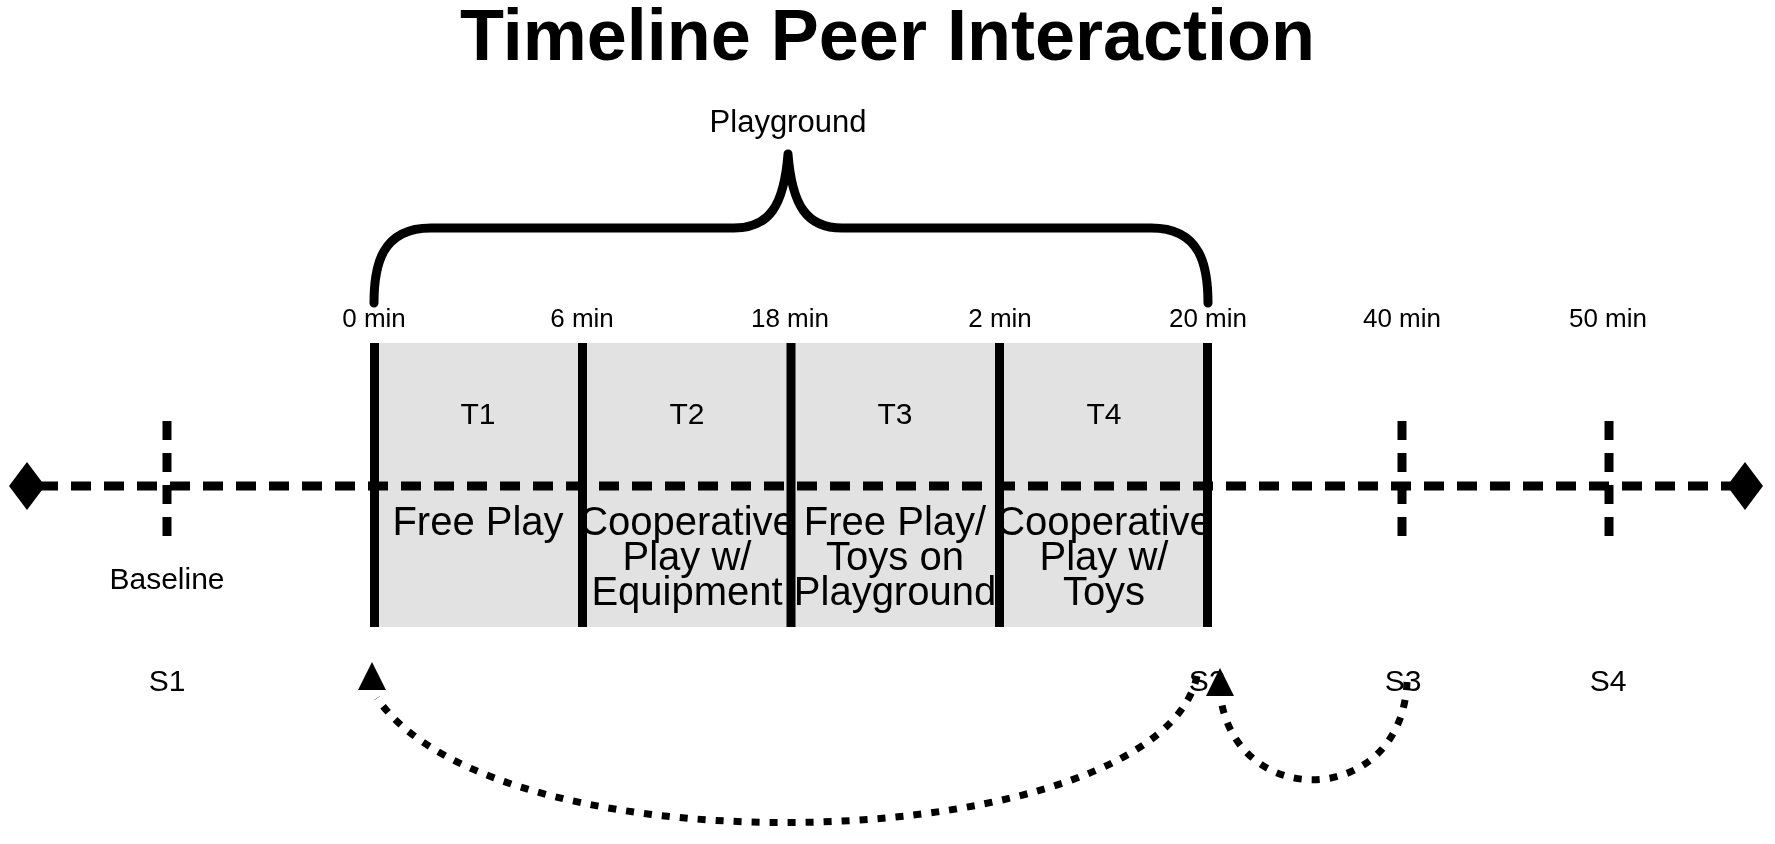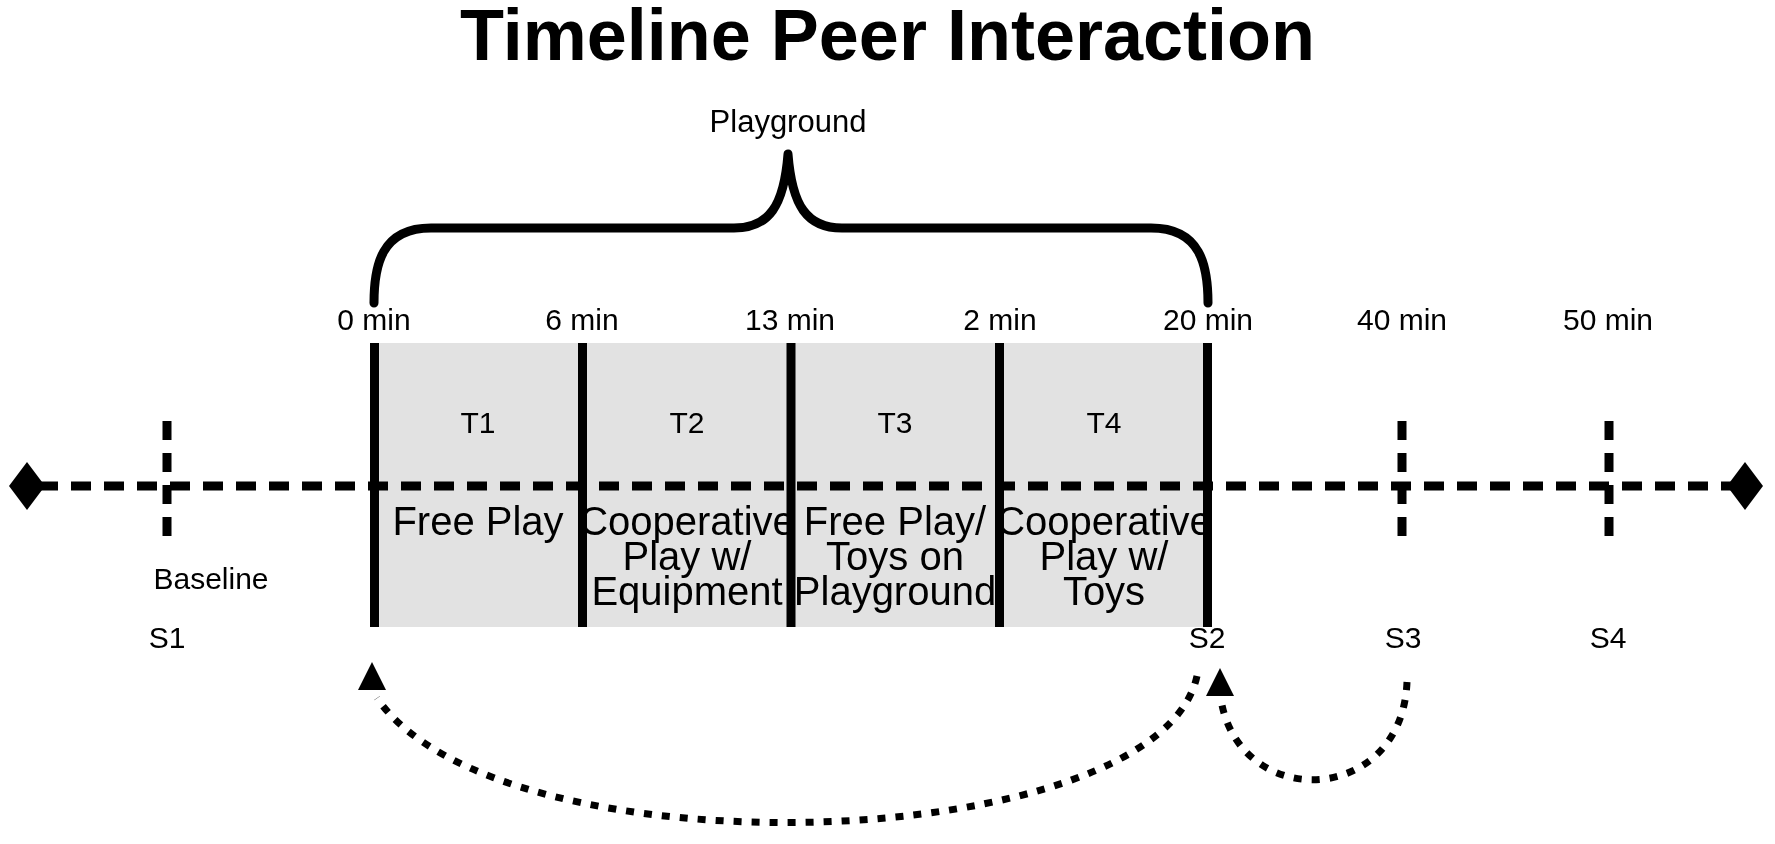--- a/index.html
+++ b/index.html
@@ -30,28 +30,28 @@
   .arc         { fill: none; stroke: var(--ink); stroke-width: 7; stroke-dasharray: 8 10; }
   .arrowhead   { fill: var(--ink); }
 
   
   .txt { position: absolute; white-space: nowrap; transform: translateX(-50%); text-align: center; }
   .title {
     left: 50%; top: -6px;
     font-size: 72px; font-weight: bold; letter-spacing: 0px;
   }
   .brace-label { left: 788px; top: 104px; font-size: 31px; }
-  .time-label  { top: 303px; font-size: 30px; }
-  .phase-id    { top: 406px; font-size: 30px; text-align: right; }
+  .time-label  { top: 303px; font-size: 26px; }
+  .phase-id    { top: 397px; font-size: 30px; text-align: right; }
   .phase-activity {
     top: 504px; font-size: 40px; line-height: 35px;
     white-space: pre-line;
   }
-  .baseline-label { left: 167px; top: 562px; font-size: 30px; margin-left: 44px; }
-  .session-label  { top: 621px; font-size: 30px; }
+  .baseline-label { left: 167px; top: 562px; font-size: 30px; }
+  .session-label  { top: 664px; font-size: 30px; }
 </style>
 </head>
 <body>
 
 <div class="canvas">
 
   <svg class="art" width="1775" height="844" viewBox="0 0 1775 844">
 
     <rect class="phase-box" x="374" y="343" width="834" height="284"></rect>
 
@@ -84,21 +84,21 @@
 
     <polygon class="arrowhead" points="372,662 358,690 386,690"></polygon>
     <polygon class="arrowhead" points="1220,668 1206,696 1234,696"></polygon>
   </svg>
 
   <div class="txt title">Timeline Peer Interaction</div>
   <div class="txt brace-label">Playground</div>
 
   <div class="txt time-label" style="left:374px">0 min</div>
   <div class="txt time-label" style="left:582px">6 min</div>
-  <div class="txt time-label" style="left:790px">13 min</div>
+  <div class="txt time-label" style="left:790px">18 min</div>
   <div class="txt time-label" style="left:1000px">2 min</div>
   <div class="txt time-label" style="left:1208px">20 min</div>
   <div class="txt time-label" style="left:1402px">40 min</div>
   <div class="txt time-label" style="left:1608px">50 min</div>
 
   <div class="txt phase-id" style="left:478px">T1</div>
   <div class="txt phase-id" style="left:687px">T2</div>
   <div class="txt phase-id" style="left:895px">T3</div>
   <div class="txt phase-id" style="left:1104px">T4</div>
 

